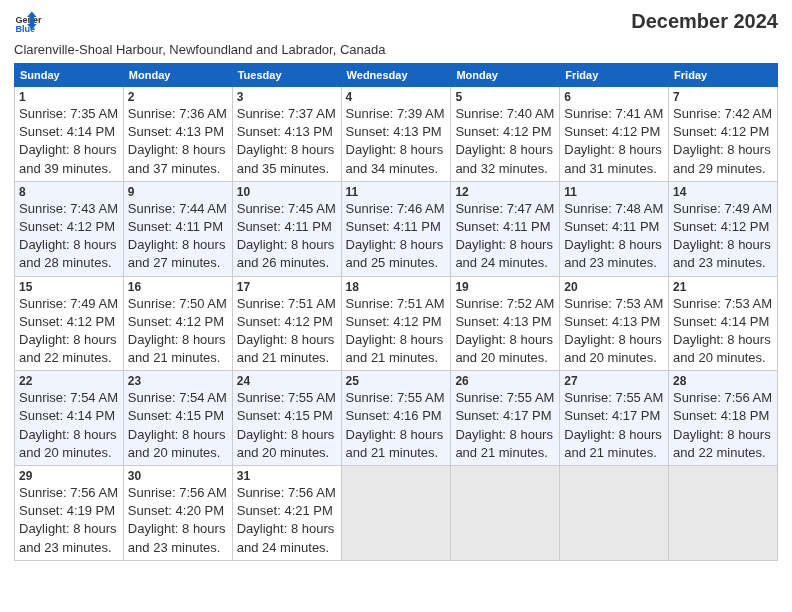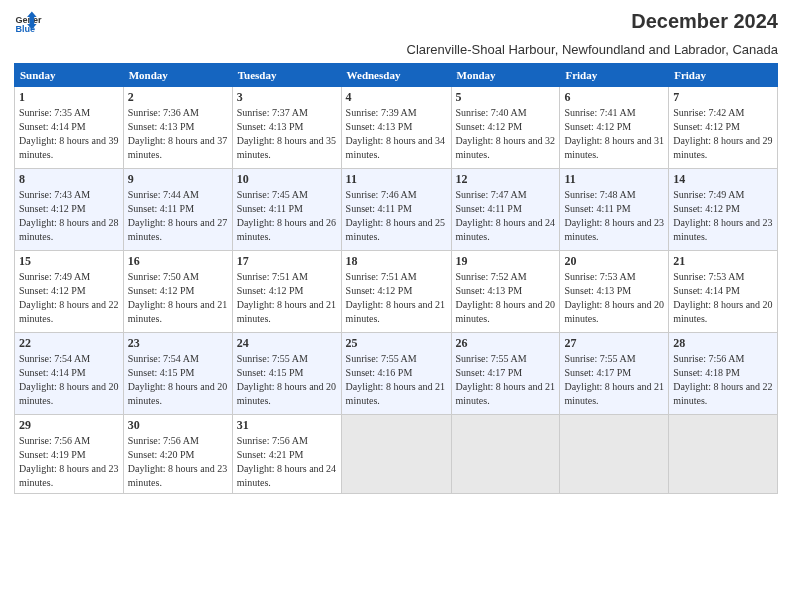--- a/index.html
+++ b/index.html
@@ -34,28 +34,27 @@
       text-align: right;
     }
     .main-title {
       font-size: 20px;
       font-weight: bold;
       color: #333;
     }
     .subtitle {
       font-size: 13px;
       color: #333;
-      text-align: right;
+      text-align: left;
       margin-bottom: 6px;
     }
     .calendar {
       width: 100%;
       border-collapse: collapse;
       font-size: 9.5px;
-      font-family: Liberation Serif, serif;
     }
     .calendar th {
       background-color: #1565c0;
       color: #fff;
       text-align: left;
       padding: 5px 5px;
       font-size: 11px;
       font-weight: bold;
       border: 1px solid #1565c0;
     }
@@ -71,21 +70,21 @@
       background: #f0f4ff;
     }
     .day-number {
       font-size: 12px;
       font-weight: bold;
       color: #333;
       display: block;
       margin-bottom: 1px;
     }
     .day-info {
-      font-size: 10px;
+      font-size: 13px;
       color: #333;
       line-height: 1.4;
       text-align: right;
     }
     .empty-cell {
       background: #e8e8e8 !important;
     }
     .last-row td {
       height: 68px;
     }

